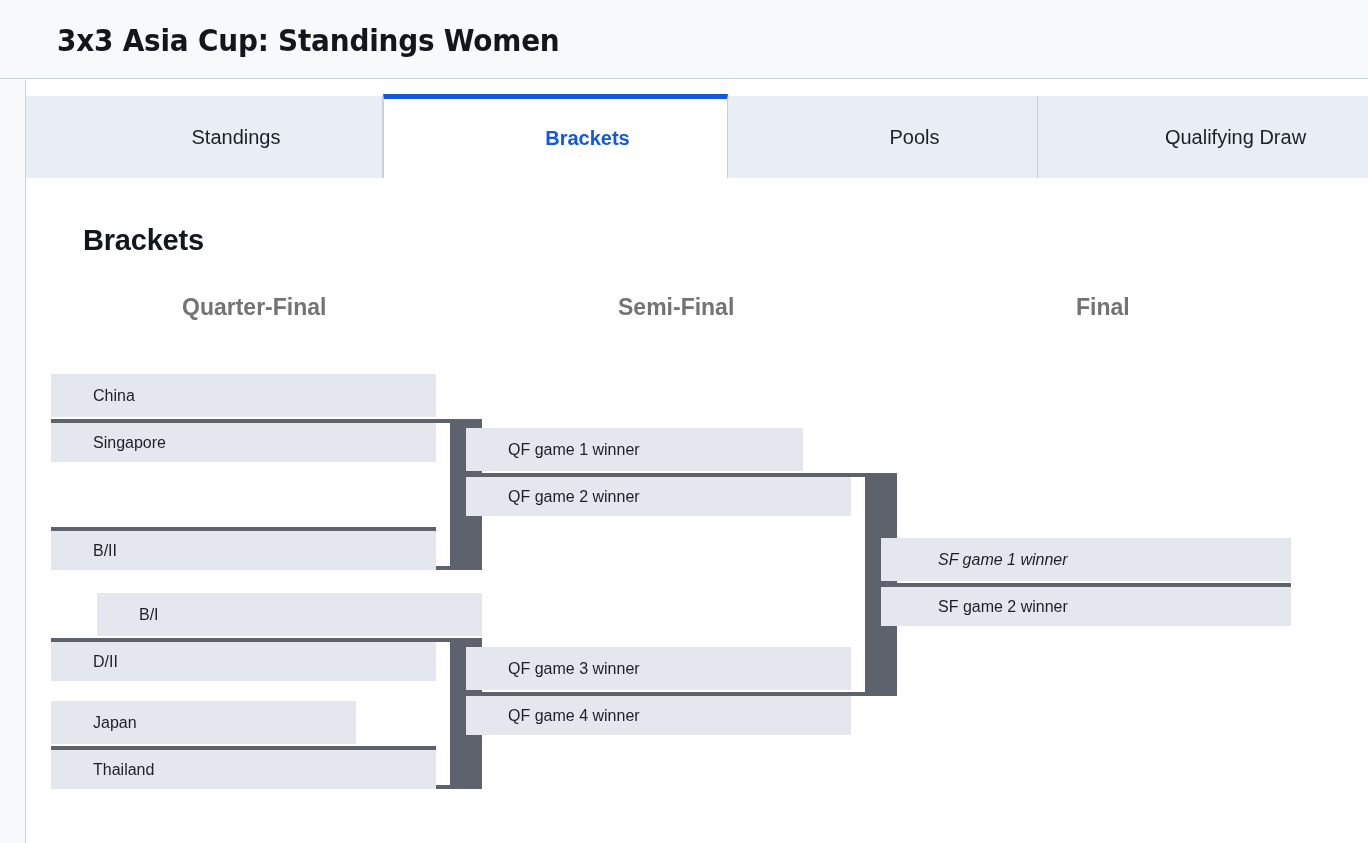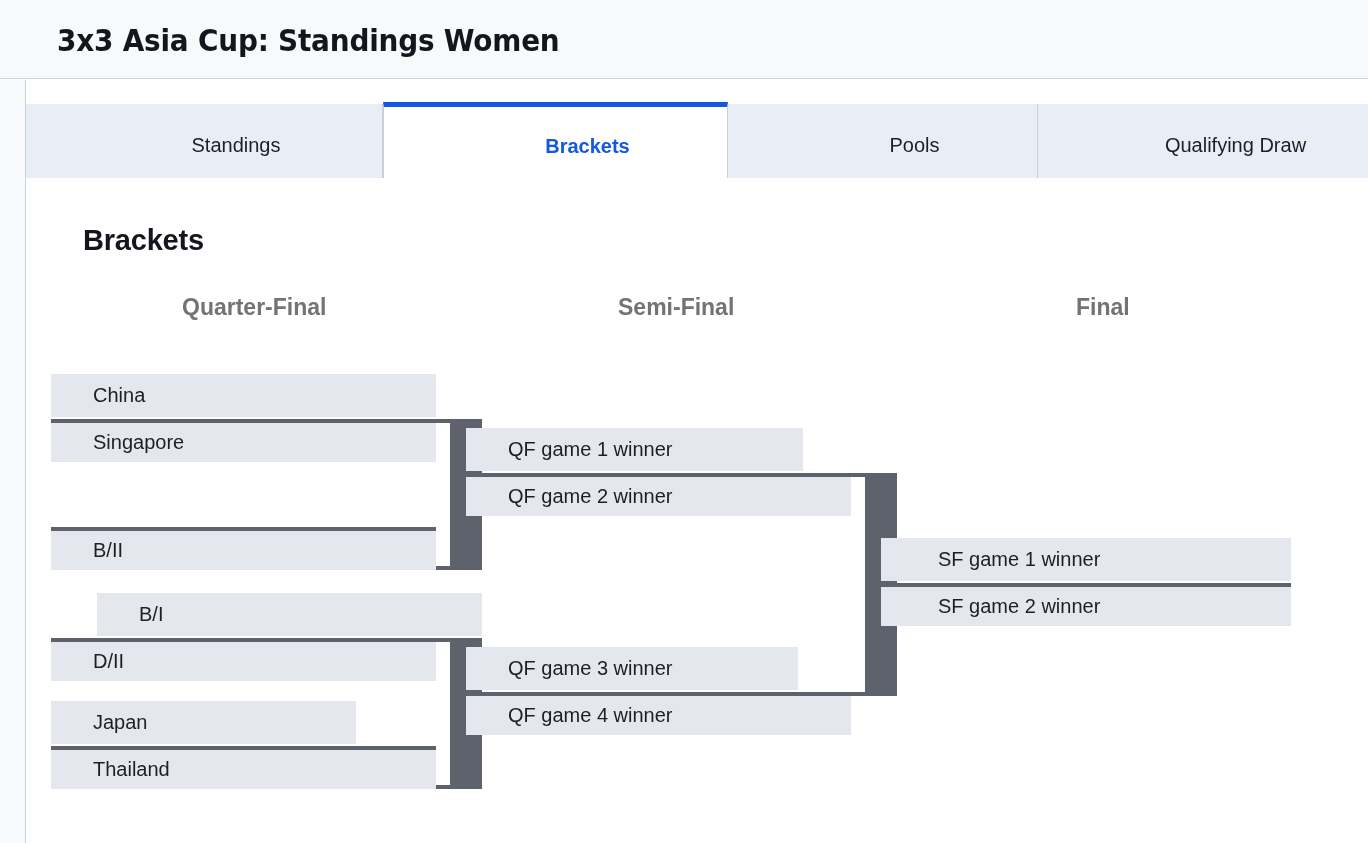--- a/index.html
+++ b/index.html
@@ -49,21 +49,21 @@
     left: 25px; top: 0;
     width: 1343px;
     height: 763px;
     background: #ffffff;
     border-left: 1px solid #ccd2de;
   }
 
   
   #tab-bar {
     position: absolute;
-    left: 0; top: 24px;
+    left: 0; top: 16px;
     width: 1343px;
     height: 82px;
   }
   .tab {
     position: absolute;
     top: 0;
     height: 82px;
     display: flex;
     align-items: center;
     justify-content: center;
@@ -112,21 +112,21 @@
   }
 
   
   .entry {
     position: absolute;
     height: 43px;
     background: #e4e8ee;
     display: flex;
     align-items: center;
     padding-left: 10px;
-    font-size: 20px;
+    font-size: 16px;
     color: #1b1f26;
     white-space: nowrap;
     overflow: hidden;
   }
   .entry.brd-top    { border-top: 4px solid #5e626c; }
 
   
   .connector {
     position: absolute;
     width: 4px;
@@ -207,33 +207,33 @@
       <div class="connector" style="left:424px; top:460px; height:151px;"></div>
       <div class="stub" style="left:424px; top:533px; width:24px;"></div>
 
       <div class="entry" style="left:440px; top:250px; width:337px;">
         <span>QF game 1 winner</span>
       </div>
       <div class="entry brd-top" style="left:440px; top:295px; width:385px;">
         <span>QF game 2 winner</span>
       </div>
 
-      <div class="entry" style="left:440px; top:469px; width:332px;">
+      <div class="entry" style="left:440px; top:469px; width:385px;">
         <span>QF game 3 winner</span>
       </div>
       <div class="entry brd-top" style="left:440px; top:514px; width:385px;">
         <span>QF game 4 winner</span>
       </div>
 
       <div class="stub" style="left:825px; top:295px; width:18px;"></div>
       <div class="stub" style="left:825px; top:514px; width:18px;"></div>
       <div class="connector" style="left:839px; top:295px; height:223px;"></div>
       <div class="stub" style="left:839px; top:405px; width:24px;"></div>
 
-      <div class="entry" style="left:855px; top:360px; width:410px; padding-left:25px;">
+      <div class="entry" style="left:855px; top:360px; width:410px; padding-left:25px;font-style:italic;">
         <span>SF game 1 winner</span>
       </div>
       <div class="entry brd-top" style="left:855px; top:405px; width:410px; padding-left:25px;">
         <span>SF game 2 winner</span>
       </div>
 
     </div>
   </div>
 </div>
 

